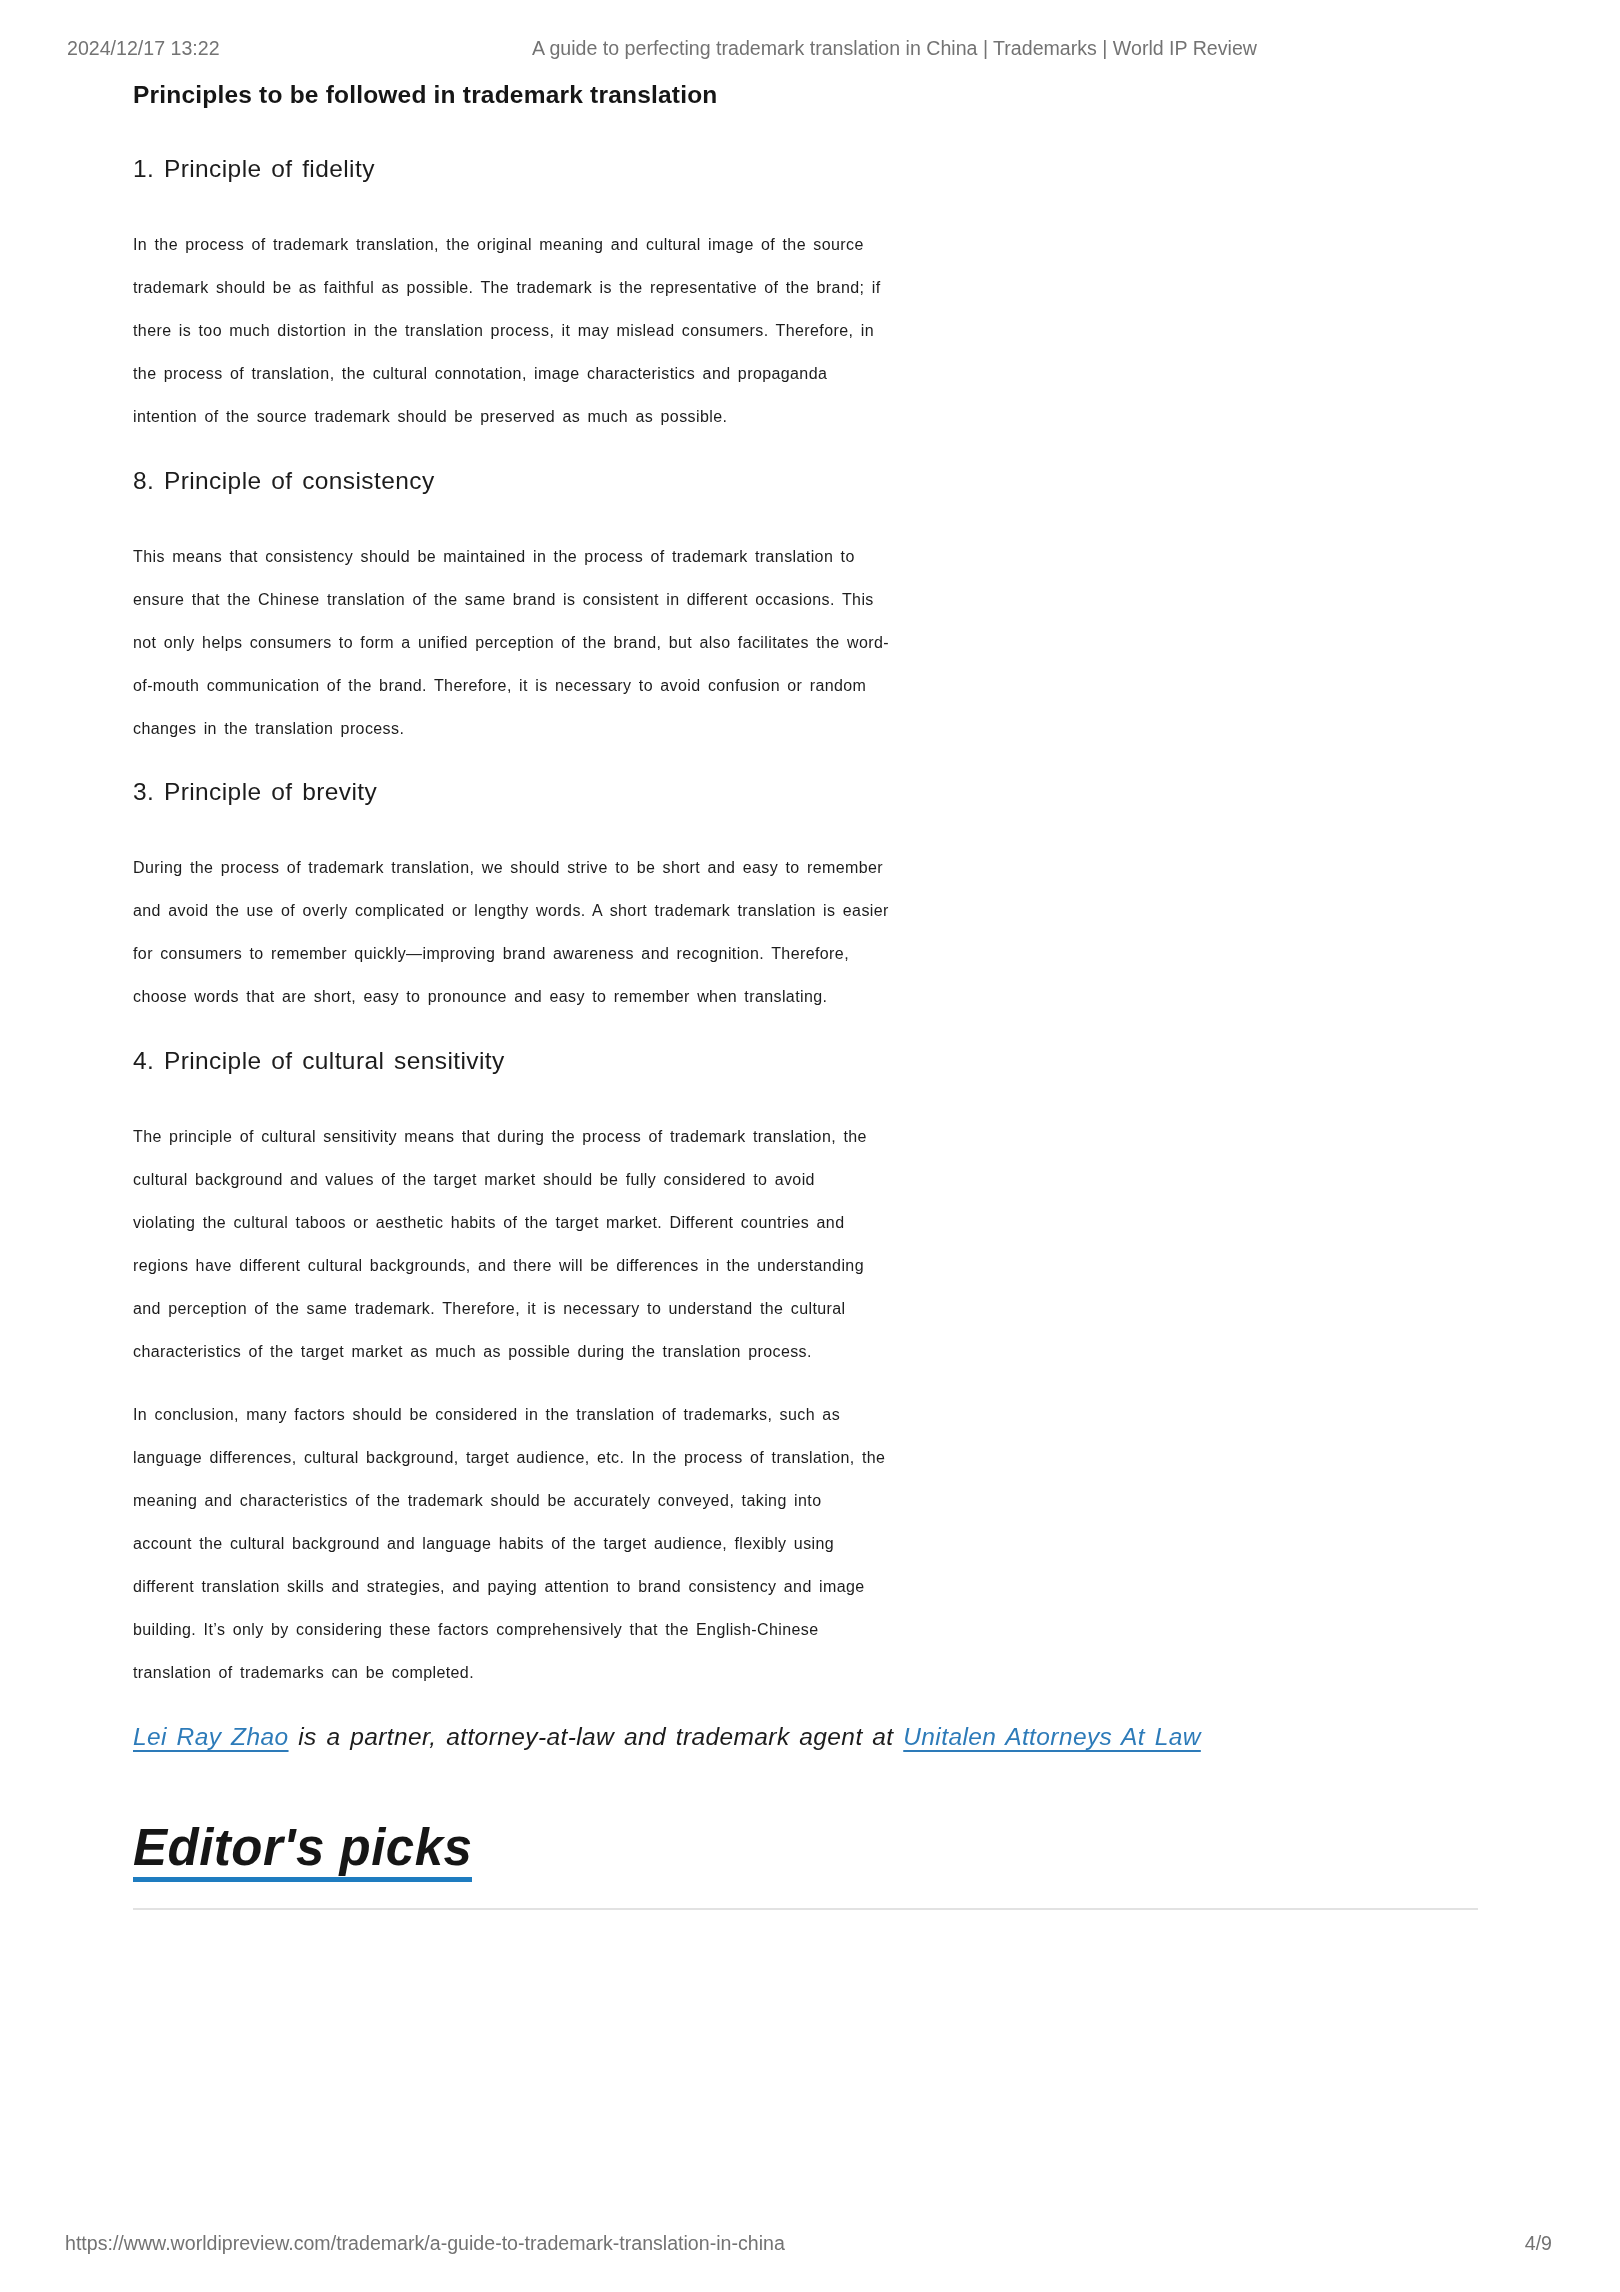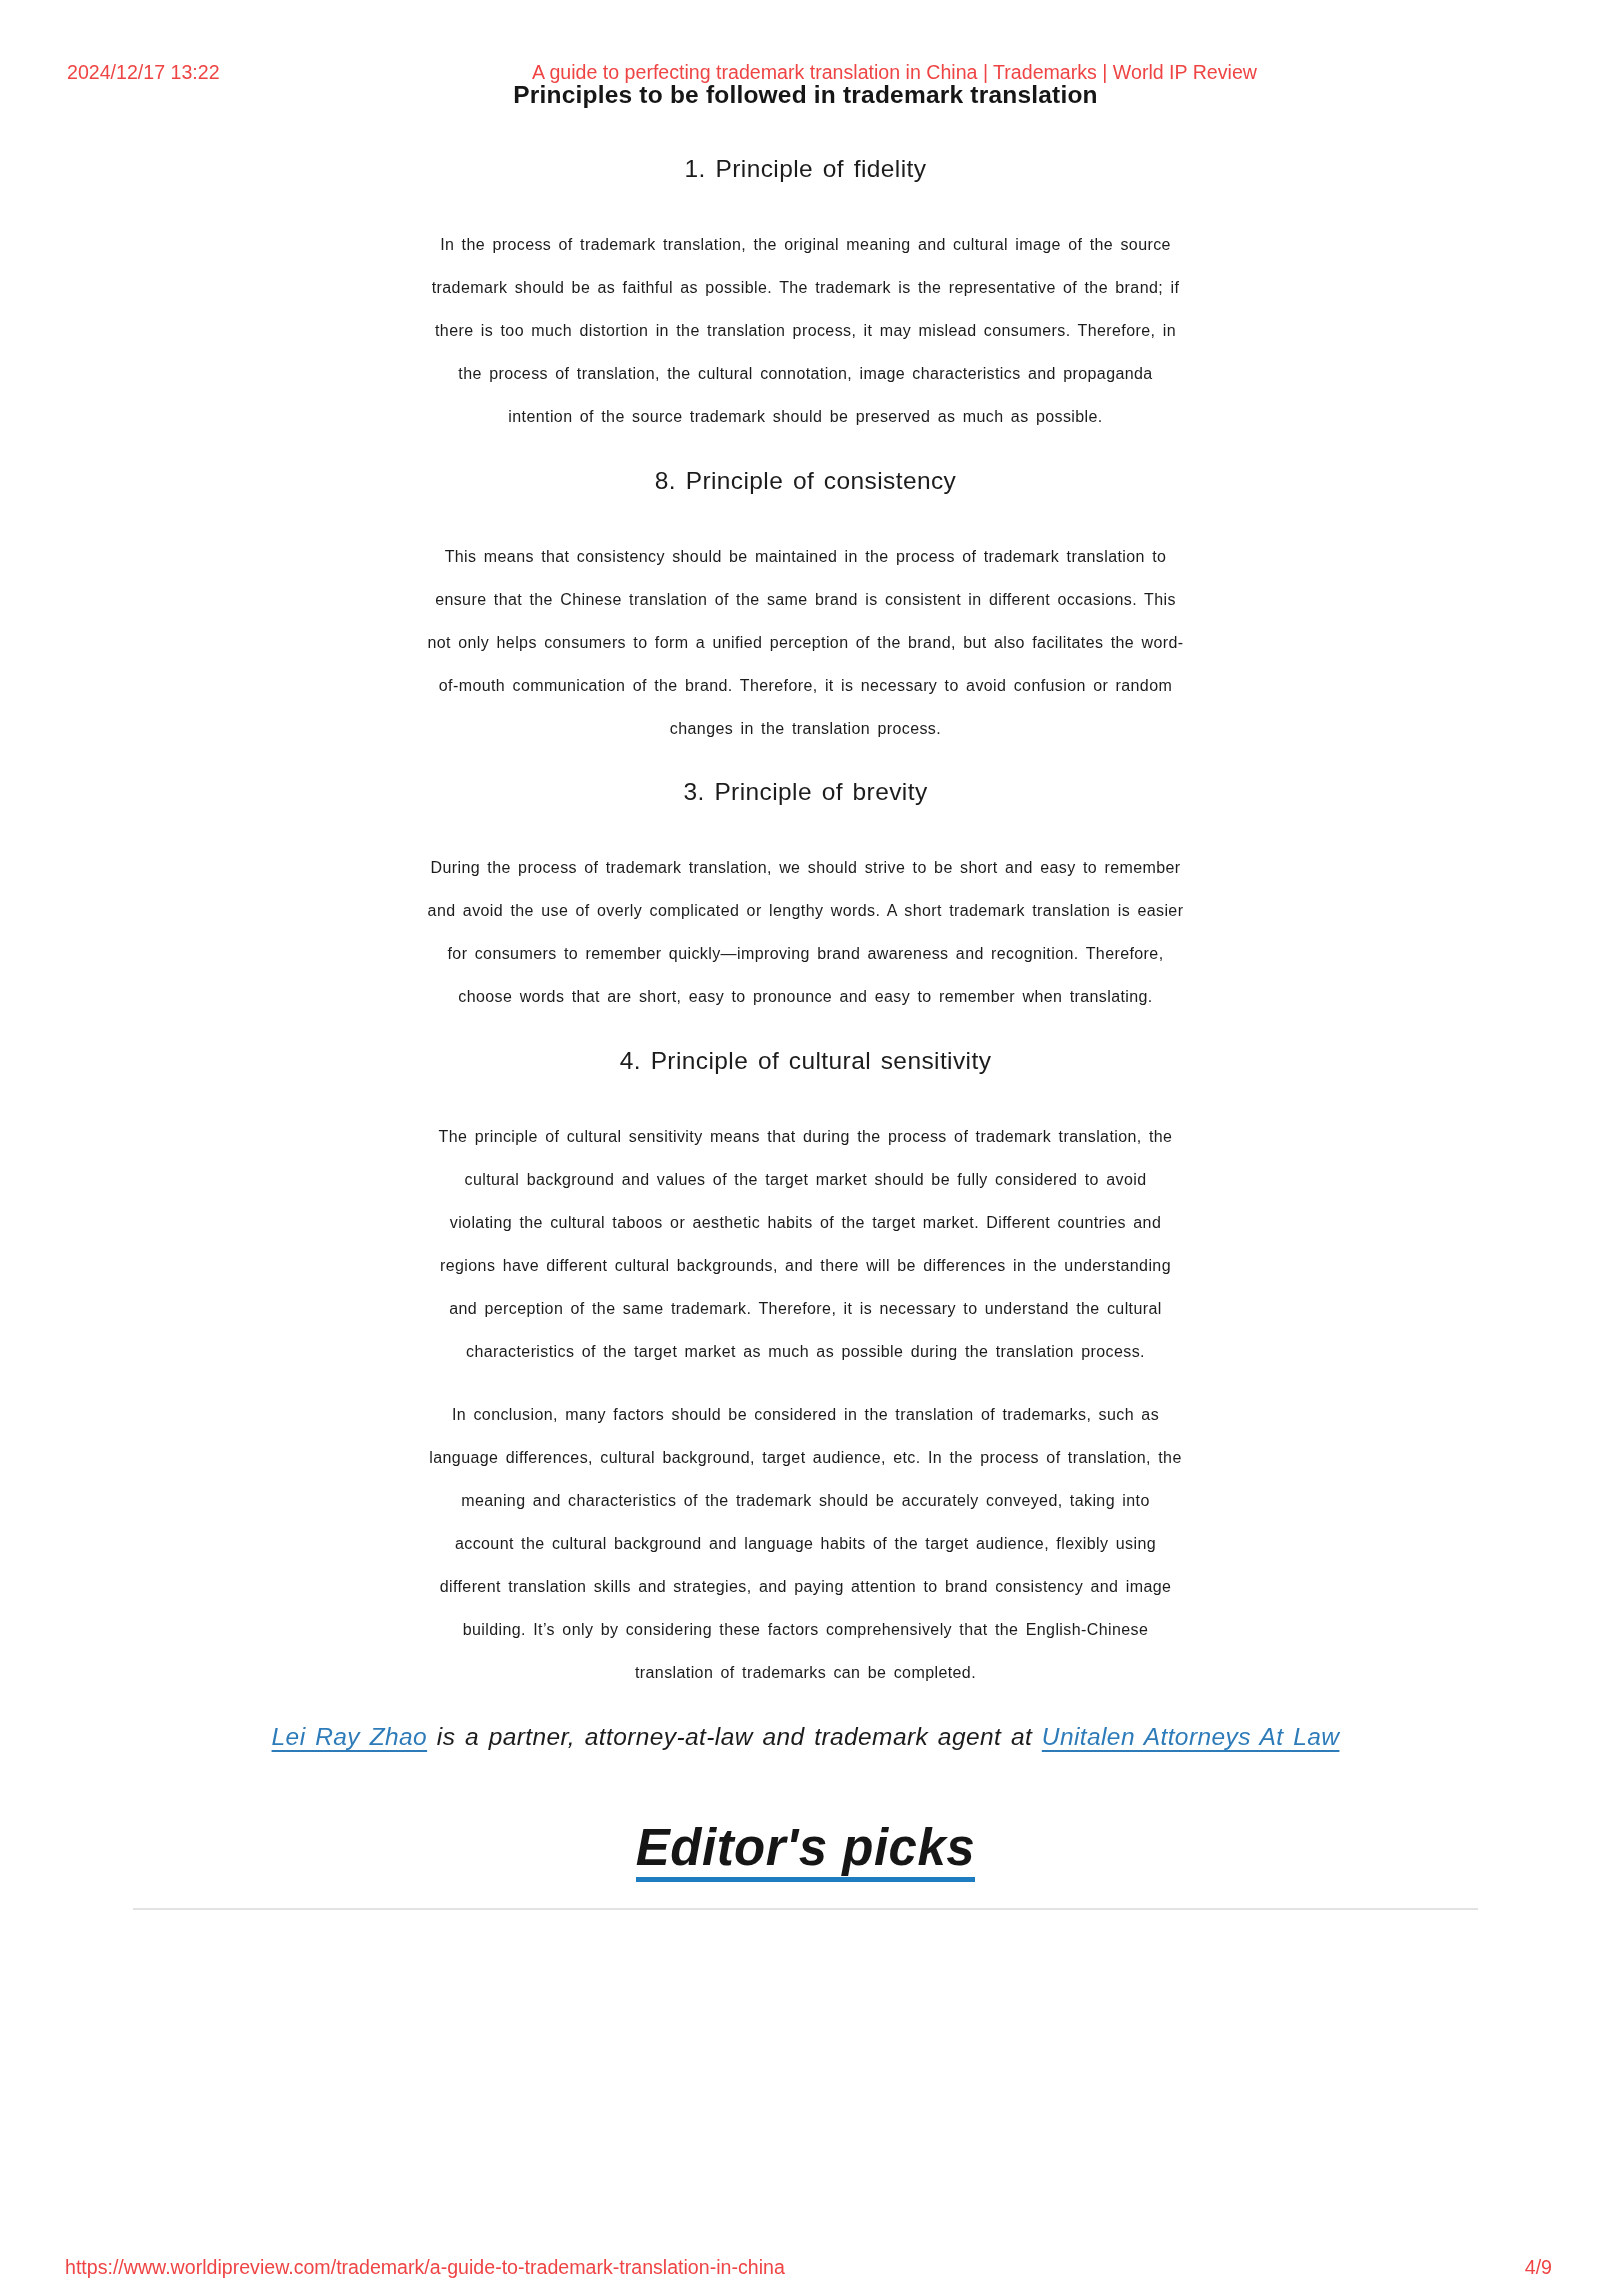--- a/index.html
+++ b/index.html
@@ -18,36 +18,34 @@
     font-family:"Liberation Sans","DejaVu Sans",sans-serif;
     color:var(--body-text);
     overflow:hidden;
     margin:0 auto;
   }
   
   .print-meta{
     position:absolute;
     font-size:19.6px;
     line-height:23.5px;
-    color:#ef4444;
+    color:#737373;
     white-space:nowrap;
-    margin-top:24px;
   }
   .ts{left:67px;top:37px;}
   .doc-title{left:532px;top:37px;}
   .url{left:65px;top:2232px;}
   .page-num{right:68px;top:2232px;}
 
   
   .content{
     position:absolute;
     left:133px;
     top:80px;
     width:1345px;
-    text-align:center;
   }
   .content h2{
     font-size:24.5px;
     font-weight:bold;
     line-height:29px;
     letter-spacing:0.2px;
     margin:0 0 38px 0;
     color:#161616;
   }
   .content h3{

